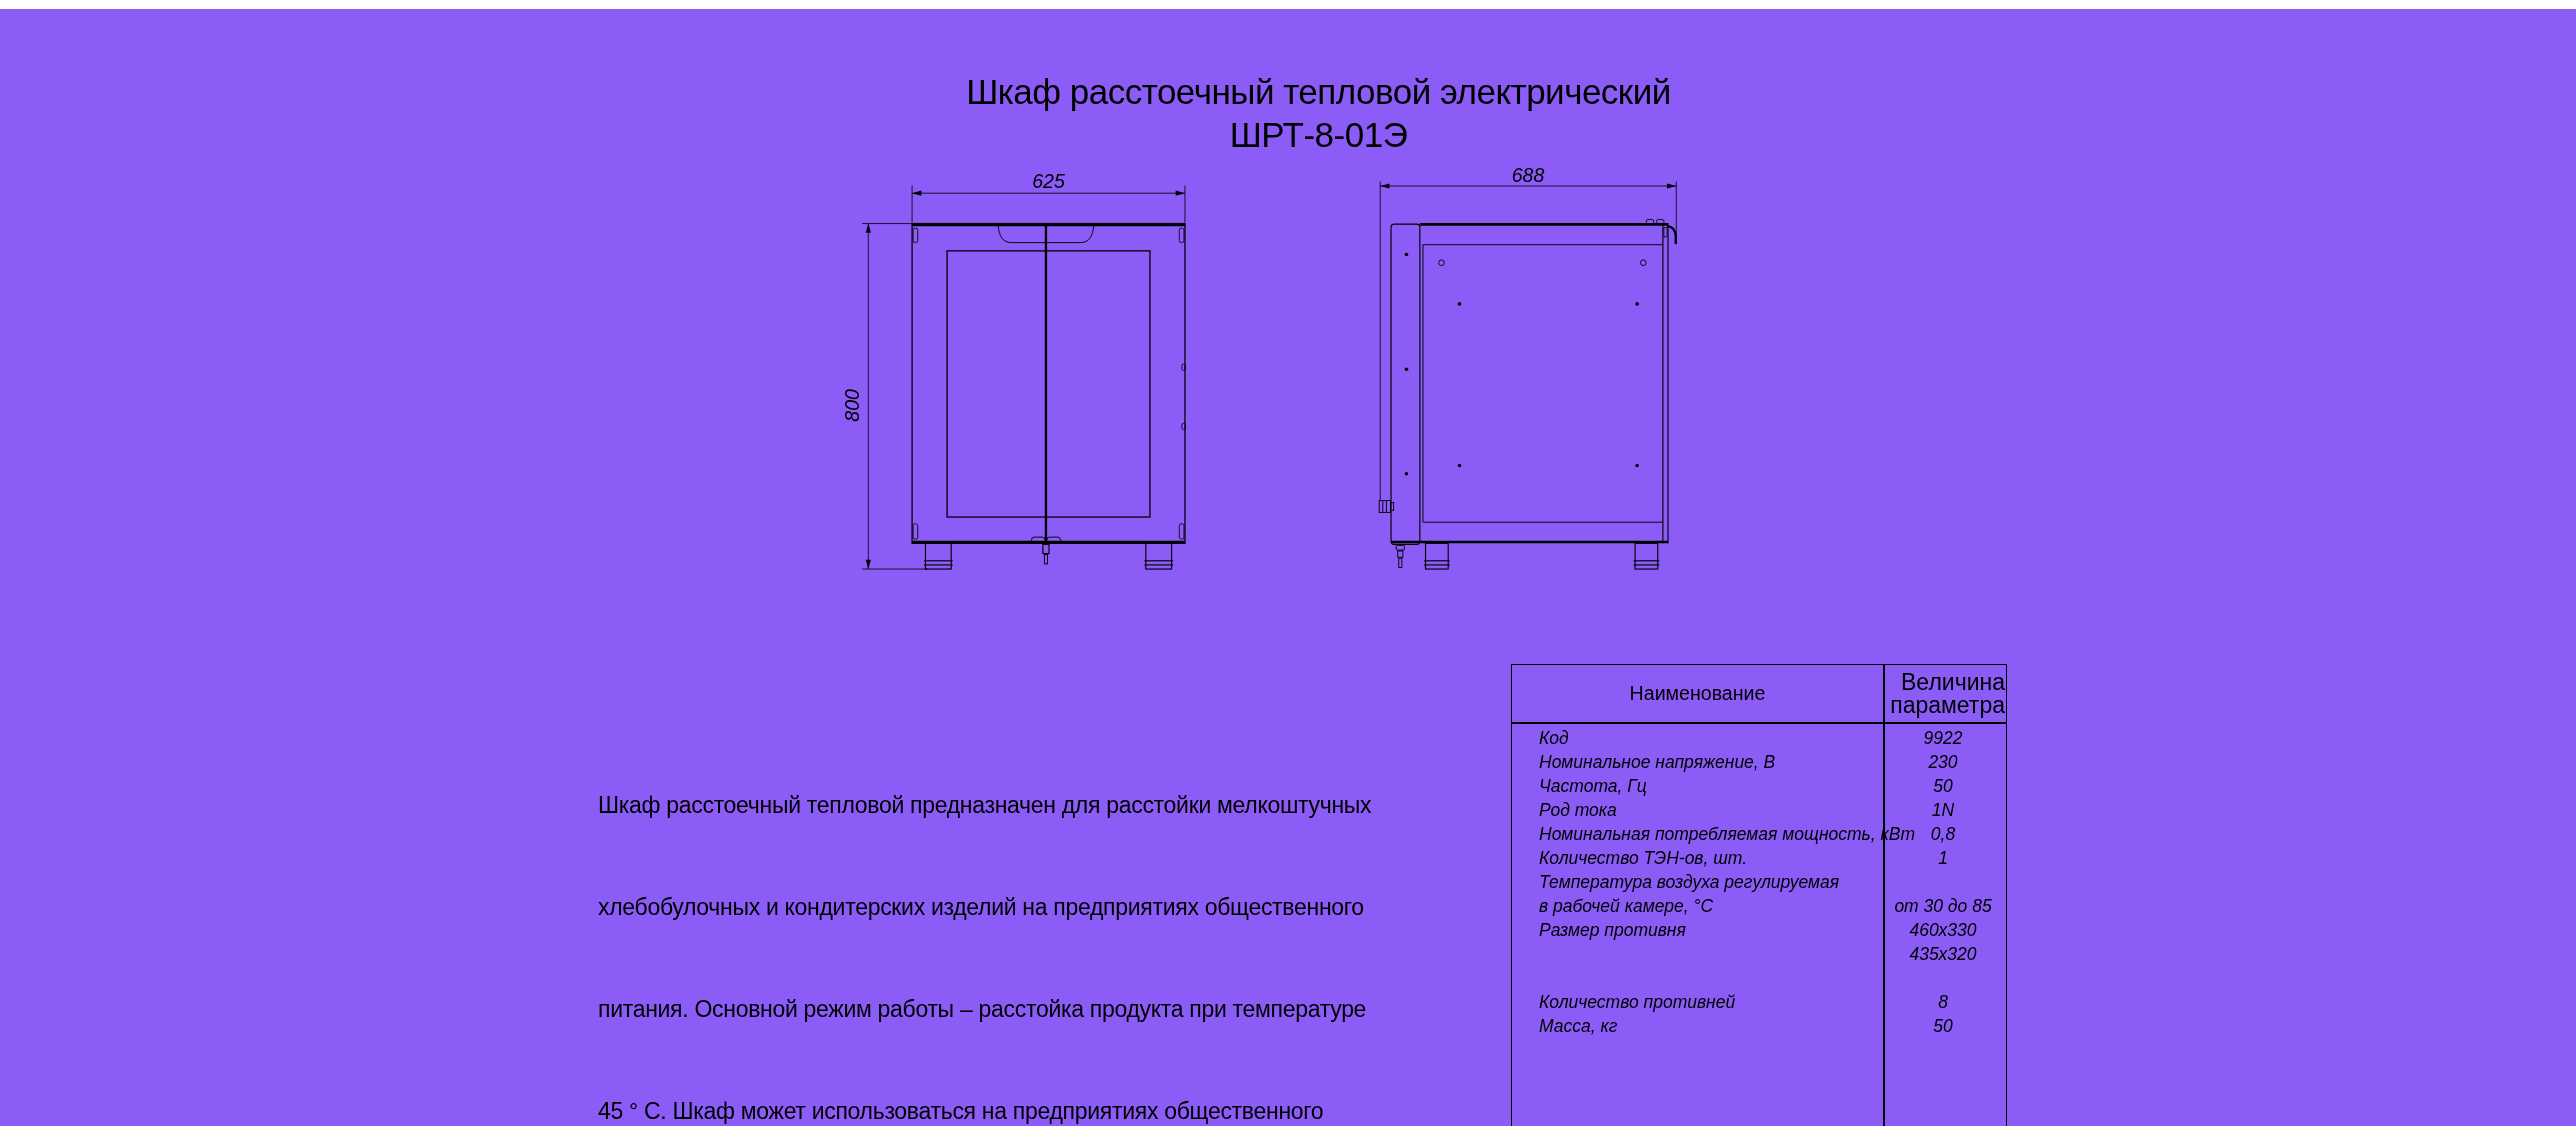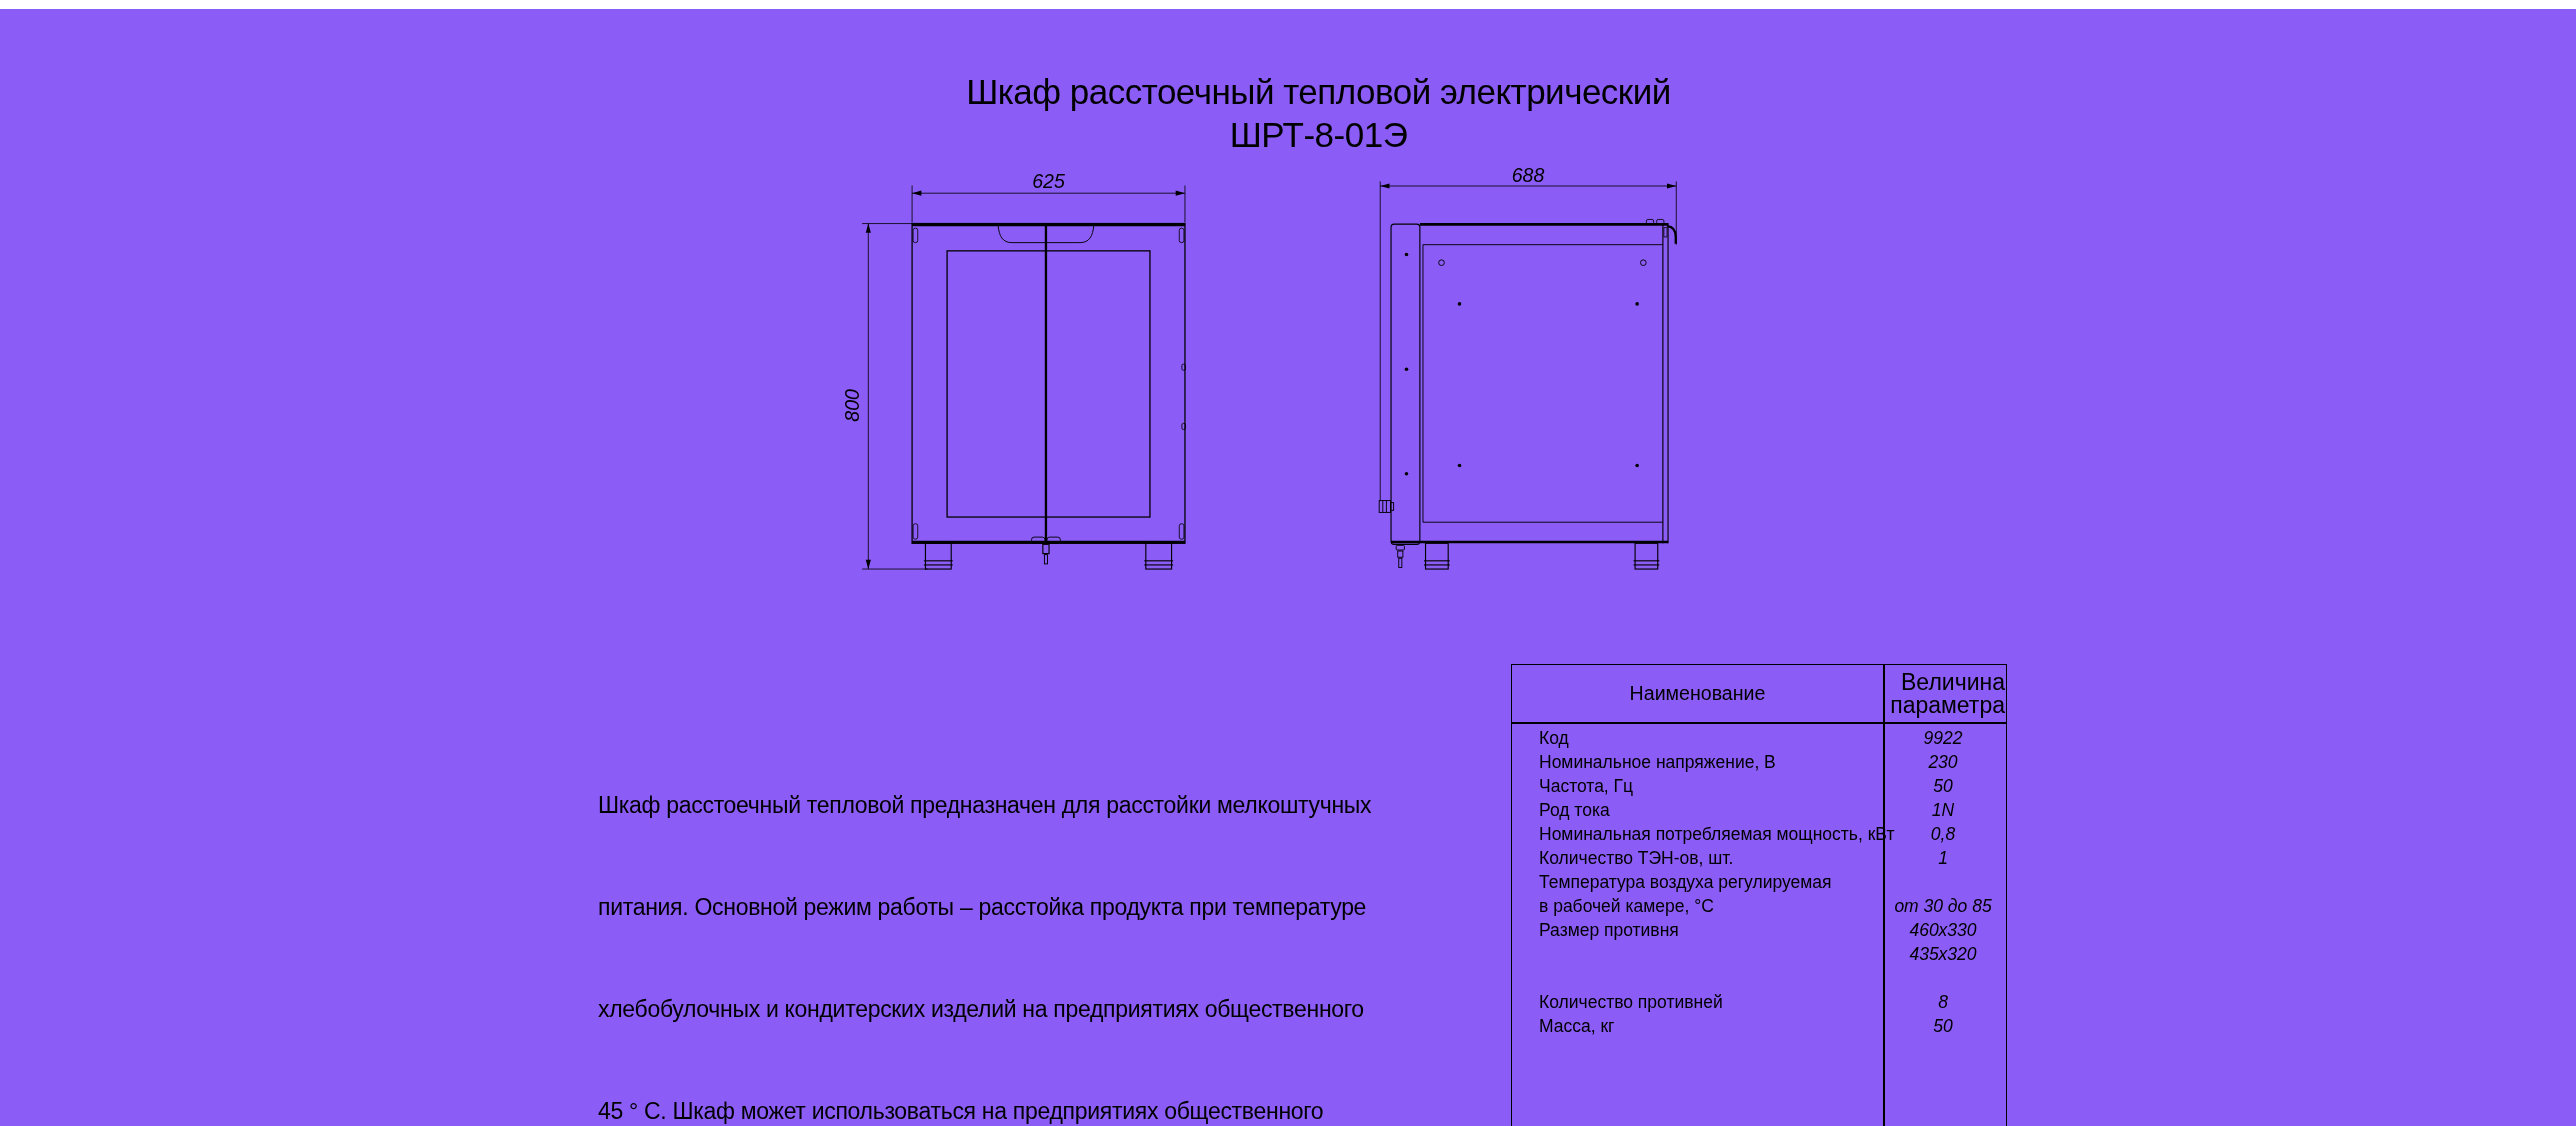--- a/index.html
+++ b/index.html
@@ -27,21 +27,21 @@
   .col-divider{position:absolute;left:371px;top:0;bottom:0;width:1.5px;background:#000;}
   .head-divider{position:absolute;left:0;right:0;top:57px;height:1.5px;background:#000;}
   .thead{position:absolute;left:0;top:0;width:493px;height:57px;}
   .th-name{position:absolute;left:0;top:0;width:371px;height:57px;
            display:flex;align-items:center;justify-content:center;font-size:19.6px;}
   .th-value{position:absolute;left:373px;top:0;width:120px;height:57px;
             display:flex;flex-direction:column;align-items:flex-end;justify-content:center;
             font-size:23px;line-height:23px;}
   .tbody{position:absolute;left:0;top:58px;width:493px;padding-top:3.1px;}
   .trow{display:flex;align-items:center;height:24px;}
-  .tl{width:371px;padding-left:27px;box-sizing:border-box;font-size:17.5px;white-space:nowrap;}
+  .tl{width:371px;padding-left:27px;box-sizing:border-box;font-size:17.5px;white-space:nowrap;font-style:italic;}
   .tv{width:120px;text-align:center;font-size:17.5px;font-style:italic;}
 </style>
 </head>
 <body>
 
 <div class="page">
 
   <div class="title">
     <div>Шкаф расстоечный тепловой электрический</div>
     <div>ШРТ-8-01Э</div>
@@ -170,22 +170,22 @@
       <line x1="134" y1="782" x2="184" y2="782"></line>
       <line x1="134" y1="790" x2="184" y2="790"></line>
       <rect x="544" y="748" width="44" height="50"></rect>
       <line x1="541" y1="782" x2="591" y2="782"></line>
       <line x1="541" y1="790" x2="591" y2="790"></line>
     </g>
   </svg>
 
   <div class="description">
     <div>Шкаф расстоечный тепловой предназначен для расстойки мелкоштучных</div>
+    <div>хлебобулочных и кондитерских изделий на предприятиях общественного</div>
     <div>питания. Основной режим работы – расстойка продукта при температуре</div>
-    <div>хлебобулочных и кондитерских изделий на предприятиях общественного</div>
     <div>45 ° С. Шкаф может использоваться на предприятиях общественного</div>
     
     
     
   </div>
 
   <div class="spec-table">
     <div class="thead">
       <div class="th-name">Наименование</div>
       <div class="th-value">

